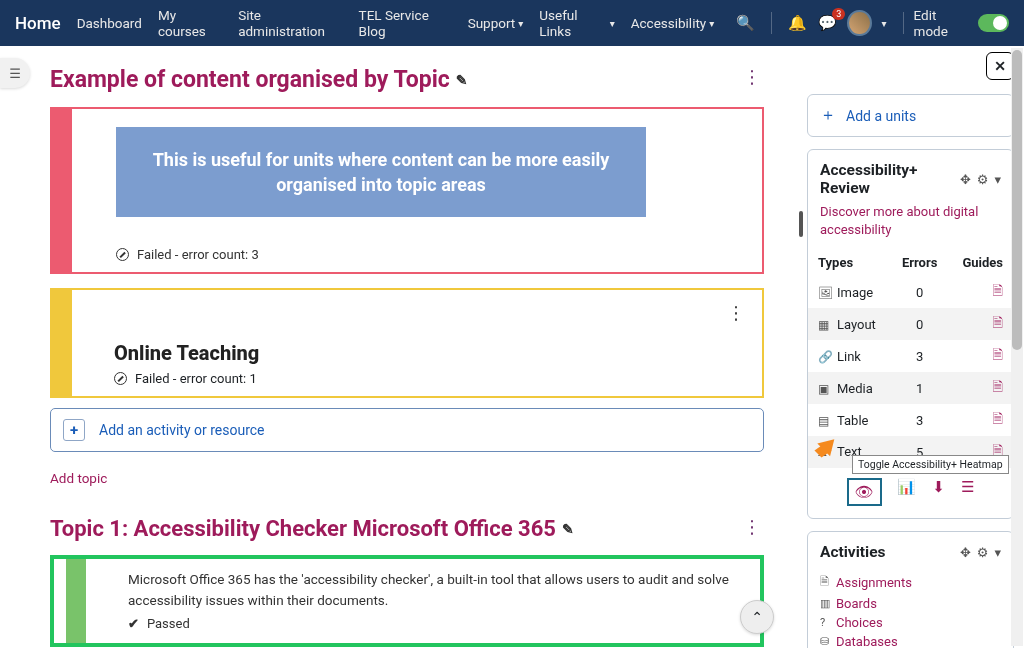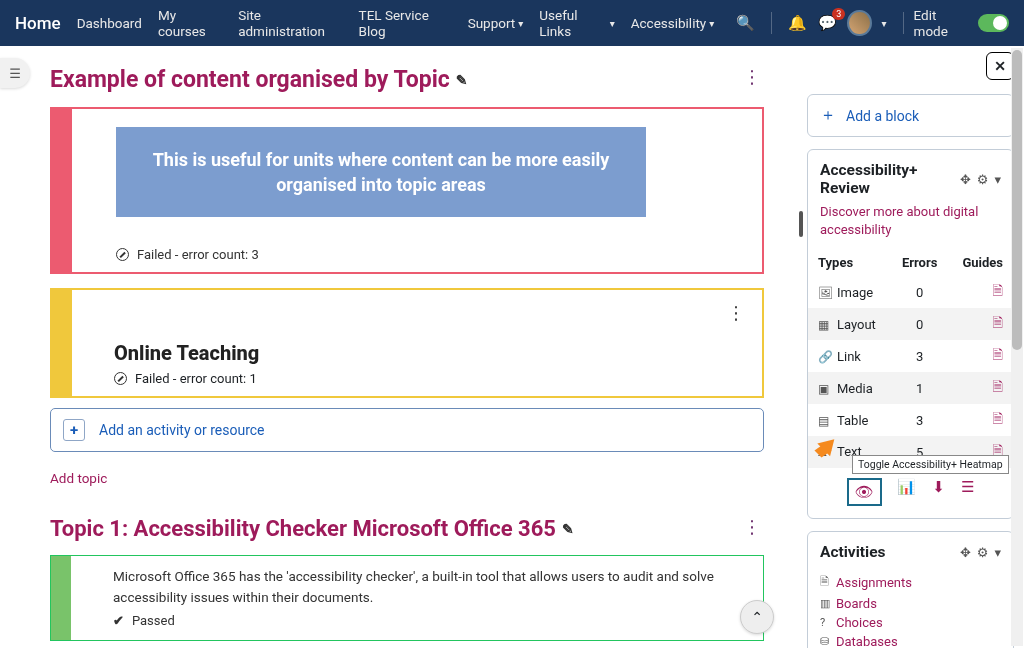--- a/index.html
+++ b/index.html
@@ -33,21 +33,21 @@
 .sec-title.small { font-size: 22px; }
 .pencil { color: #333; font-size: 14px; margin-left: 6px; }
 .sec-head { display: flex; align-items: flex-start; }
 .kebab { margin-left: auto; color: #6a2a6a; font-size: 18px; cursor: pointer; padding: 0 4px; letter-spacing:-1px;}
 .card-red { border: 2px solid #ec5b70; margin-bottom: 14px; }
 .card-red .stripe, .card-yellow .stripe, .card-green .stripe { width: 20px; }
 .card-red .stripe { background: #ec5b70; }
 .card-yellow .stripe { background: #f0c83c; }
 .card-green .stripe { background: #79c36a; }
 .card-yellow { border: 2px solid #f0c83c; margin-bottom: 10px; }
-.card-green { border: 1px solid #22c55e; margin-bottom: 14px; }
+.card-green { border: 4px solid #22c55e; margin-bottom: 14px; padding-left: 12px; }
 .card { display: flex; background: #fff; gap: 28px; }
 .card-body { flex: 1; padding: 18px 16px 10px; }
 .banner { background: #7c9dcf; color: #fff; font-weight: 700; font-size: 18px; padding: 20px 28px; width: 530px; text-align:center; line-height:1.4;}
 .status { margin-top: 30px; color: #333; font-size: 13px; display:flex; align-items:center;}
 .status-icon { display:inline-block; width:13px; height:13px; border:1.6px solid #333; border-radius:50%; position:relative; margin-right:8px;}
 .status-icon::after { content:""; position:absolute; left:2px; right:2px; top:5px; height:1.6px; background:#333; transform:rotate(-45deg);}
 .card-yellow .card-body { padding: 10px 14px; }
 .teach-row { display:flex; align-items:center; }
 .teach-title { font-size: 20px; font-weight: 800; color: #222; margin: 18px 0 6px; }
 .crow .kebab { color:#333; margin-top:2px;}
@@ -193,21 +193,21 @@
 
   </div>
 
   <div class="right">
     <div class="right-sep"></div>
     <div class="close-x">✕</div>
     <div style="height:38px"></div>
 
     <div class="block add">
       <span class="plus">＋</span>
-      <span class="t">Add a block</span>
+      <span class="t">Add a units</span>
     </div>
 
     <div class="block">
       <div class="block-h">
         <div class="ht">Accessibility+ Review</div>
         <span class="ctl">✥</span>
         <span class="ctl">⚙</span>
         <span class="ctl">▾</span>
       </div>
       <a class="link">Discover more about digital accessibility</a>

